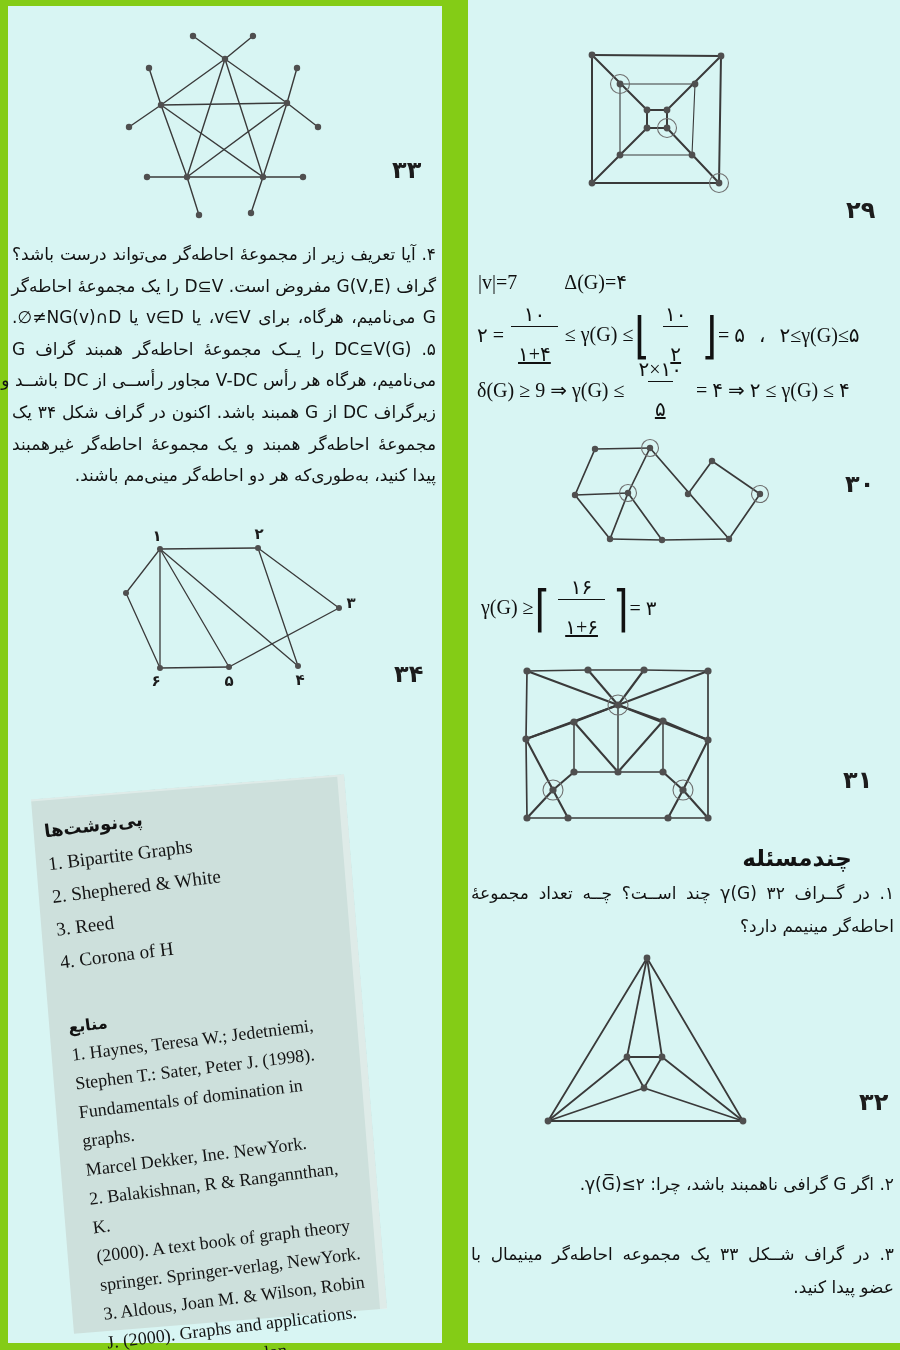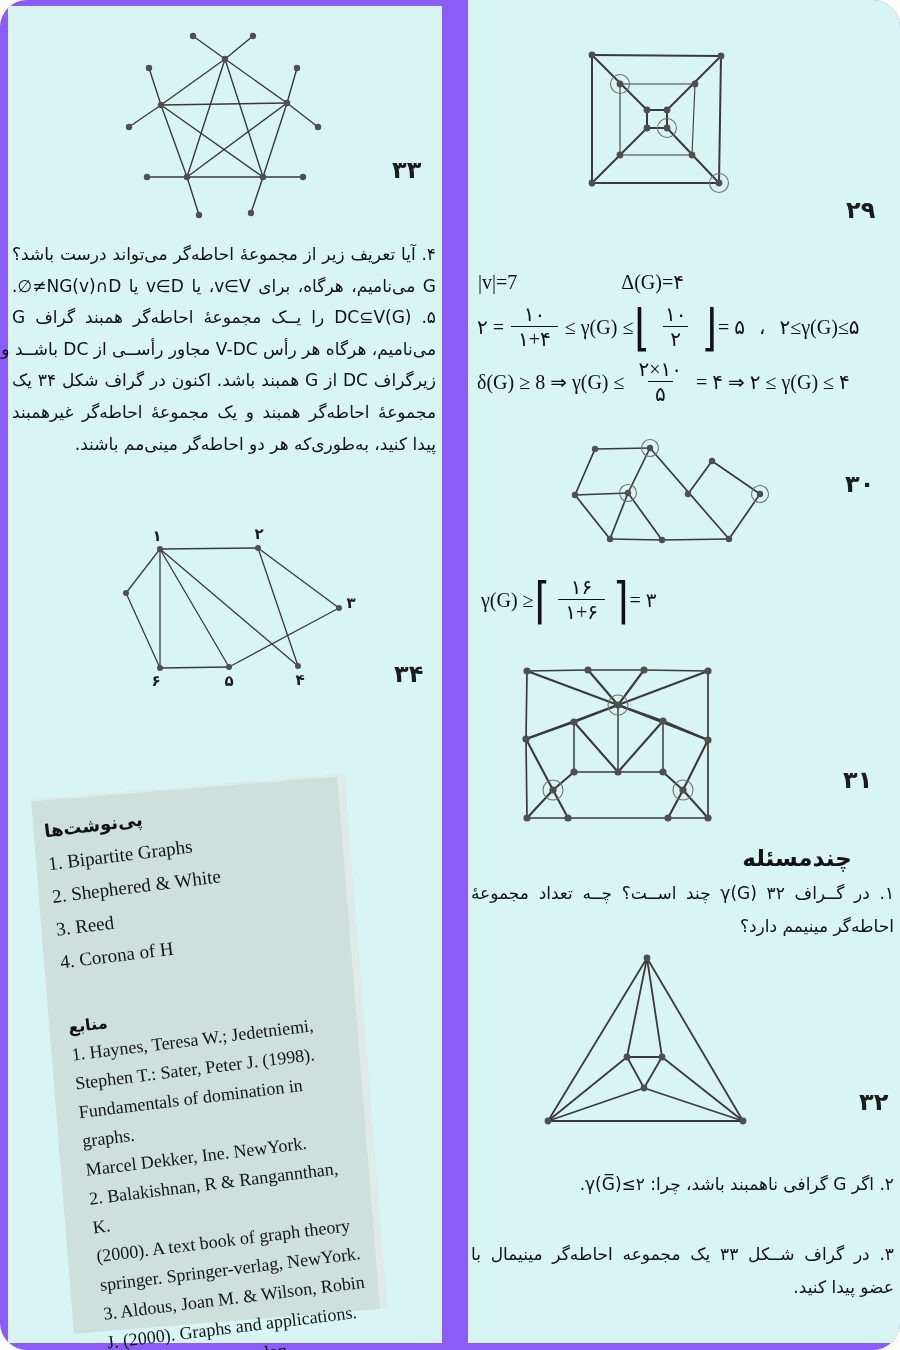--- a/index.html
+++ b/index.html
@@ -1,32 +1,32 @@
 <!DOCTYPE html>
 <html><head>
 <meta charset="utf-8">
 <style>
   html,body{margin:0;padding:0;}
   body{width:900px;height:1350px;background:#fdfdfc;font-family:"DejaVu Sans",sans-serif;}
-  #page{position:relative;width:900px;height:1350px;overflow:hidden;background:#8b5cf6;border-radius:27px;}
+  #page{position:relative;width:900px;height:1350px;overflow:hidden;background:#84cc16;}
   .col{position:absolute;background:#d8f5f3;}
   #col-left{left:8px;top:6px;width:434px;height:1337px;}
   #col-right{left:468px;top:0px;width:432px;height:1343px;}
   .graph{position:absolute;z-index:3;}
   .figlabel{position:absolute;z-index:4;font-weight:bold;font-size:24px;color:#1c1c1c;direction:rtl;}
   .fa{direction:rtl;font-family:"DejaVu Sans",sans-serif;color:#121212;}
   .para{position:absolute;z-index:4;font-size:17px;}
   .para .ln{height:31.6px;line-height:31.6px;text-align:justify;text-align-last:justify;white-space:nowrap;}
   .para .ln.last{text-align-last:right;}
   .vlabel{position:absolute;z-index:5;font-size:15px;font-weight:bold;color:#1c1c1c;transform:translate(-50%,-50%);direction:rtl;}
   .mrow{position:absolute;z-index:4;direction:ltr;display:flex;align-items:center;
         font-family:"Liberation Serif","DejaVu Sans",serif;font-size:20px;color:#101010;}
   .mrow .sp{display:inline-block;}
   .frac{display:inline-flex;flex-direction:column;align-items:center;margin:0 7px;line-height:1.15;}
-  .frac .den{border-top:1.6px solid #111;padding:1px 7px 0 7px;}
+  .frac .den{border-top:1.6px solid #111;padding:16px 7px 0 7px;text-decoration:underline;}
   .frac .num{padding:0 7px;}
   .brk{font-family:"DejaVu Sans",sans-serif;font-size:40px;font-weight:200;line-height:1;
        transform:scaleY(1.25);margin:0 1px;color:#111;}
   .heading{position:absolute;z-index:4;font-weight:bold;font-size:23px;text-align:center;}
   .notebox{position:absolute;z-index:2;left:52px;top:786px;width:314px;height:536px;
            background:#cde0dc;transform:rotate(-4.6deg);
            box-shadow:inset -7px 2px 0 rgba(255,255,255,0.35);}
   .notebox-inner{position:absolute;left:22px;top:16px;width:272px;transform:rotate(-2.4deg);color:#141414;}
   .note-header{font-weight:bold;font-size:18px;direction:rtl;text-align:left;margin-bottom:6px;}
   .note-item{font-family:"Liberation Serif","DejaVu Sans",serif;font-size:19px;line-height:33px;}
@@ -75,20 +75,21 @@
         <circle cx="318" cy="127" r="3.2" fill="#4f4f4f"></circle>
         <circle cx="147" cy="177" r="3.2" fill="#4f4f4f"></circle>
         <circle cx="199" cy="215" r="3.2" fill="#4f4f4f"></circle>
         <circle cx="303" cy="177" r="3.2" fill="#4f4f4f"></circle>
         <circle cx="251" cy="213" r="3.2" fill="#4f4f4f"></circle>
       </svg></div>
   <span class="figlabel" style="left:392px;top:156px;">۳۳</span>
 
   <div class="para fa" style="left:12px;top:239px;width:424px;">
     <div class="ln">۴. آیا تعریف زیر از مجموعهٔ احاطه‌گر می‌تواند درست باشد؟</div>
+    <div class="ln">گراف G(V,E) مفروض است. D⊆V را یک مجموعهٔ احاطه‌گر</div>
     <div class="ln">G می‌نامیم، هرگاه، برای v∈V، یا v∈D یا NG(v)∩D≠∅.</div>
     <div class="ln">۵. DC⊆V(G) را یــک مجموعهٔ احاطه‌گر همبند گراف G</div>
     <div class="ln">می‌نامیم، هرگاه هر رأس V-DC مجاور رأســی از DC باشــد و</div>
     <div class="ln">زیرگراف DC از G همبند باشد. اکنون در گراف شکل ۳۴ یک</div>
     <div class="ln">مجموعهٔ احاطه‌گر همبند و یک مجموعهٔ احاطه‌گر غیرهمبند</div>
     <div class="ln last">پیدا کنید، به‌طوری‌که هر دو احاطه‌گر مینی‌مم باشند.</div>
   </div>
 
   <div class="graph" style="left: 110px; top: 535px; width: 245px; height: 148px;"><svg width="245" height="148" viewBox="110 535 245 148" xmlns="http://www.w3.org/2000/svg">
         <line x1="160" y1="549" x2="258" y2="548" stroke="#3a3a3a" stroke-width="1.3" stroke-linecap="round"></line>
@@ -168,21 +169,21 @@
         <circle cx="692" cy="155" r="3.4" fill="#4f4f4f"></circle>
         <circle cx="647" cy="110" r="3.4" fill="#4f4f4f"></circle>
         <circle cx="667" cy="110" r="3.4" fill="#4f4f4f"></circle>
         <circle cx="647" cy="128" r="3.4" fill="#4f4f4f"></circle>
         <circle cx="667" cy="128" r="3.4" fill="#4f4f4f"></circle>
       </svg></div>
   <span class="figlabel" style="left:846px;top:196px;">۲۹</span>
 
   <div class="mrow" style="left:478px;top:270px;">
     <span class="sp">|v|=7</span>
-    <span class="sp" style="margin-left:104px;">Δ(G)=۴</span>
+    <span class="sp" style="margin-left:47px;">Δ(G)=۴</span>
   </div>
 
   <div class="mrow" style="left:477px;top:303px;">
     <span class="sp">۲ =</span>
     <span class="frac">
       <span class="num">۱۰</span>
       <span class="den">۱+۴</span>
     </span>
     <span class="sp">≤ γ(G) ≤</span>
     <span class="brk">⌊</span>
@@ -190,21 +191,21 @@
       <span class="num">۱۰</span>
       <span class="den">۲</span>
     </span>
     <span class="brk">⌋</span>
     <span class="sp">= ۵</span>
     <span class="sp" style="margin:0 14px;">،</span>
     <span class="sp">۲≤γ(G)≤۵</span>
   </div>
 
   <div class="mrow" style="left:477px;top:358px;">
-    <span class="sp">δ(G) ≥ 8 ⇒ γ(G) ≤</span>
+    <span class="sp">δ(G) ≥ 9 ⇒ γ(G) ≤</span>
     <span class="frac">
       <span class="num">۲×۱۰</span>
       <span class="den">۵</span>
     </span>
     <span class="sp">= ۴ ⇒ ۲ ≤ γ(G) ≤ ۴</span>
   </div>
 
   <div class="graph" style="left: 558px; top: 430px; width: 218px; height: 126px;"><svg width="218" height="126" viewBox="558 430 218 126" xmlns="http://www.w3.org/2000/svg">
         <line x1="595" y1="449" x2="650" y2="448" stroke="#3a3a3a" stroke-width="1.7" stroke-linecap="round"></line>
         <line x1="595" y1="449" x2="575" y2="495" stroke="#3a3a3a" stroke-width="1.7" stroke-linecap="round"></line>

